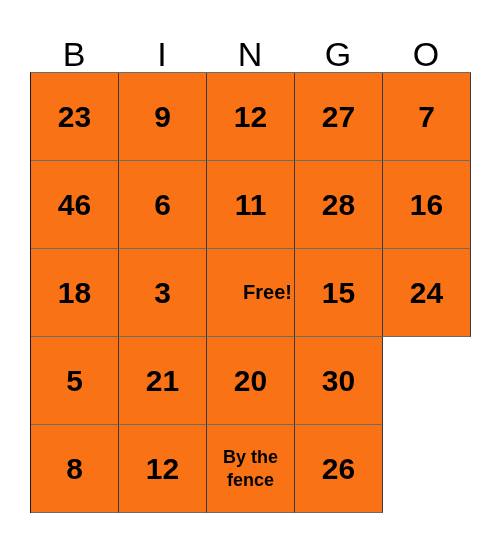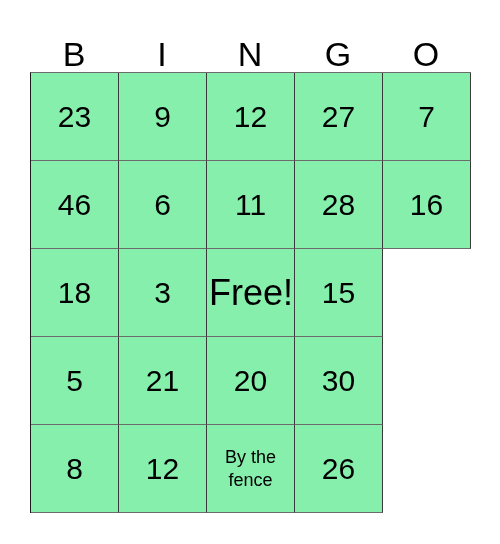--- a/index.html
+++ b/index.html
@@ -67,36 +67,38 @@
   .cell {
     width: 88px;
     height: 88px;
     box-sizing: border-box;
     border-right: 1px solid #3a3a3a;
     border-bottom: 1px solid #6b6b6b;
     display: flex;
     align-items: center;
     justify-content: center;
     text-align: center;
-    background: #86efac;
+    background: #f97316;
     overflow: hidden;
+    font-weight: bold;
   }
   .grid-row:last-child .cell {
     border-bottom: 1px solid #6b6b6b;
   }
   .cell-text {
     font-size: 30px;
     line-height: 1.05;
     display: block;
     width: 100%;
     padding: 0 2px;
     box-sizing: border-box;
   }
   .cell-text.free {
-    font-size: 36px;
+    font-size: 20px;
+    text-align: right;
   }
   .cell-text.wordy {
     font-size: 18px;
     line-height: 1.25;
   }
 </style>
 </head>
 <body>
 
 <div class="bingo-card">
@@ -163,20 +165,23 @@
       </div>
       <div class="cell">
         <span class="cell-text">3</span>
       </div>
       <div class="cell">
         <span class="cell-text free">Free!</span>
       </div>
       <div class="cell">
         <span class="cell-text">15</span>
       </div>
+      <div class="cell">
+        <span class="cell-text">24</span>
+      </div>
     </div>
 
     <div class="grid-row">
       <div class="cell">
         <span class="cell-text">5</span>
       </div>
       <div class="cell">
         <span class="cell-text">21</span>
       </div>
       <div class="cell">

